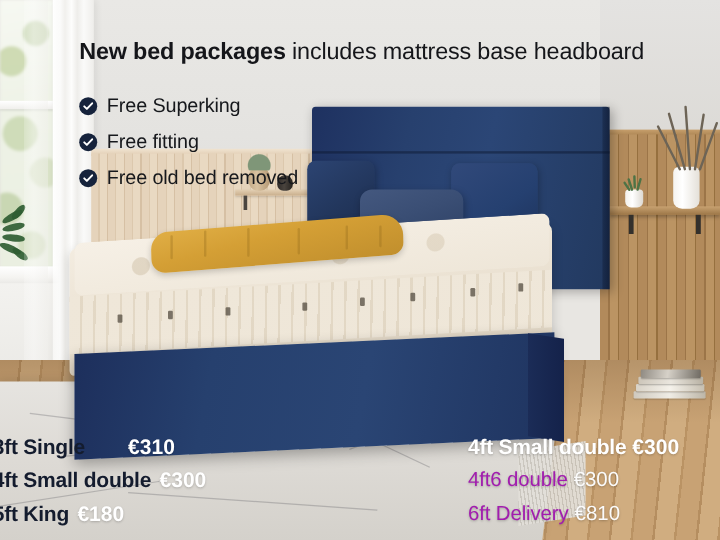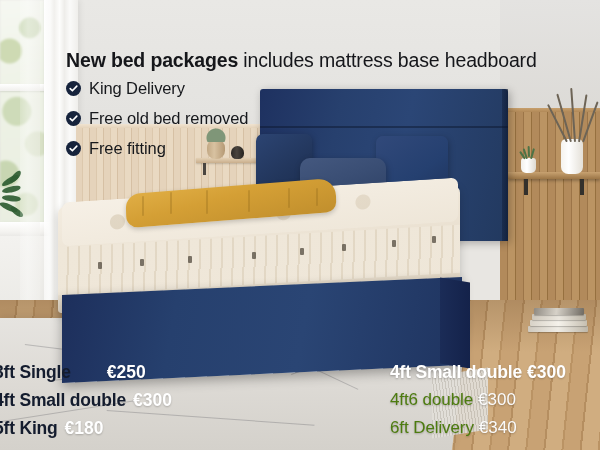--- a/index.html
+++ b/index.html
@@ -343,21 +343,21 @@
   .base-right {
     position: absolute;
     left: 440px; top: 280px; width: 30px; height: 86px;
     background: linear-gradient(90deg, #1b2c57, #14224a);
     transform: skewY(9deg);
   }
 
   
   .headline {
     position: absolute;
-    left: 66px; top: 49px;
+    left: 66px; top: 32px;
     font-size: 19.5px;
     color: #15161a;
     white-space: nowrap;
     letter-spacing: -.15px;
   }
   .headline b { font-weight: 700; }
   .headline span.reg { font-weight: 400; }
 
   .bullets {
     position: absolute;
@@ -409,21 +409,21 @@
   .sz-white {
     font-size: 17.5px;
     font-weight: 700;
     color: #ffffff;
     letter-spacing: -.2px;
     text-shadow: 0 1px 2px rgba(0,0,0,.22);
   }
   .sz-white-reg {
     font-size: 17px;
     font-weight: 400;
-    color: #4d7c0f;
+    color: #a21caf;
     letter-spacing: -.1px;
     text-shadow: 0 1px 2px rgba(0,0,0,.25);
   }
   .pr-white {
     font-size: 17.5px;
     font-weight: 700;
     color: #ffffff;
     text-shadow: 0 1px 2px rgba(0,0,0,.22);
   }
   .pr-white-reg {
@@ -552,45 +552,45 @@
     <b>New bed packages</b><span class="reg"> includes mattress base headboard</span>
   </div>
 
   <div class="bullets">
     <div class="bullet">
       <span class="check">
         <svg width="9" height="9" viewBox="0 0 12 12" aria-hidden="true">
           <path d="M1.6 6.2 L4.5 9 L10.4 2.8" fill="none" stroke="#ffffff" stroke-width="2.2" stroke-linecap="round" stroke-linejoin="round"></path>
         </svg>
       </span>
-      <span class="bullet-label">King Delivery</span>
+      <span class="bullet-label">Free Superking</span>
+    </div>
+    <div class="bullet">
+      <span class="check">
+        <svg width="9" height="9" viewBox="0 0 12 12" aria-hidden="true">
+          <path d="M1.6 6.2 L4.5 9 L10.4 2.8" fill="none" stroke="#ffffff" stroke-width="2.2" stroke-linecap="round" stroke-linejoin="round"></path>
+        </svg>
+      </span>
+      <span class="bullet-label">Free fitting</span>
     </div>
     <div class="bullet">
       <span class="check">
         <svg width="9" height="9" viewBox="0 0 12 12" aria-hidden="true">
           <path d="M1.6 6.2 L4.5 9 L10.4 2.8" fill="none" stroke="#ffffff" stroke-width="2.2" stroke-linecap="round" stroke-linejoin="round"></path>
         </svg>
       </span>
       <span class="bullet-label">Free old bed removed</span>
     </div>
-    <div class="bullet">
-      <span class="check">
-        <svg width="9" height="9" viewBox="0 0 12 12" aria-hidden="true">
-          <path d="M1.6 6.2 L4.5 9 L10.4 2.8" fill="none" stroke="#ffffff" stroke-width="2.2" stroke-linecap="round" stroke-linejoin="round"></path>
-        </svg>
-      </span>
-      <span class="bullet-label">Free fitting</span>
-    </div>
   </div>
 
   <div class="price-left">
     <div class="price-row">
       <span class="sz-dark">3ft Single</span>
       <span class="gap" style="width:36px;"></span>
-      <span class="pr-white">€250</span>
+      <span class="pr-white">€310</span>
     </div>
     <div class="price-row">
       <span class="sz-dark">4ft Small double</span>
       <span class="gap" style="width:7px;"></span>
       <span class="pr-white">€300</span>
     </div>
     <div class="price-row">
       <span class="sz-dark">5ft King</span>
       <span class="gap" style="width:7px;"></span>
       <span class="pr-white">€180</span>
@@ -604,17 +604,17 @@
       <span class="pr-white">€300</span>
     </div>
     <div class="price-row">
       <span class="sz-white-reg">4ft6 double</span>
       <span class="gap" style="width:5px;"></span>
       <span class="pr-white-reg">€300</span>
     </div>
     <div class="price-row">
       <span class="sz-white-reg">6ft Delivery</span>
       <span class="gap" style="width:5px;"></span>
-      <span class="pr-white-reg">€340</span>
+      <span class="pr-white-reg">€810</span>
     </div>
   </div>
 
 </div>
 
 </body></html>

